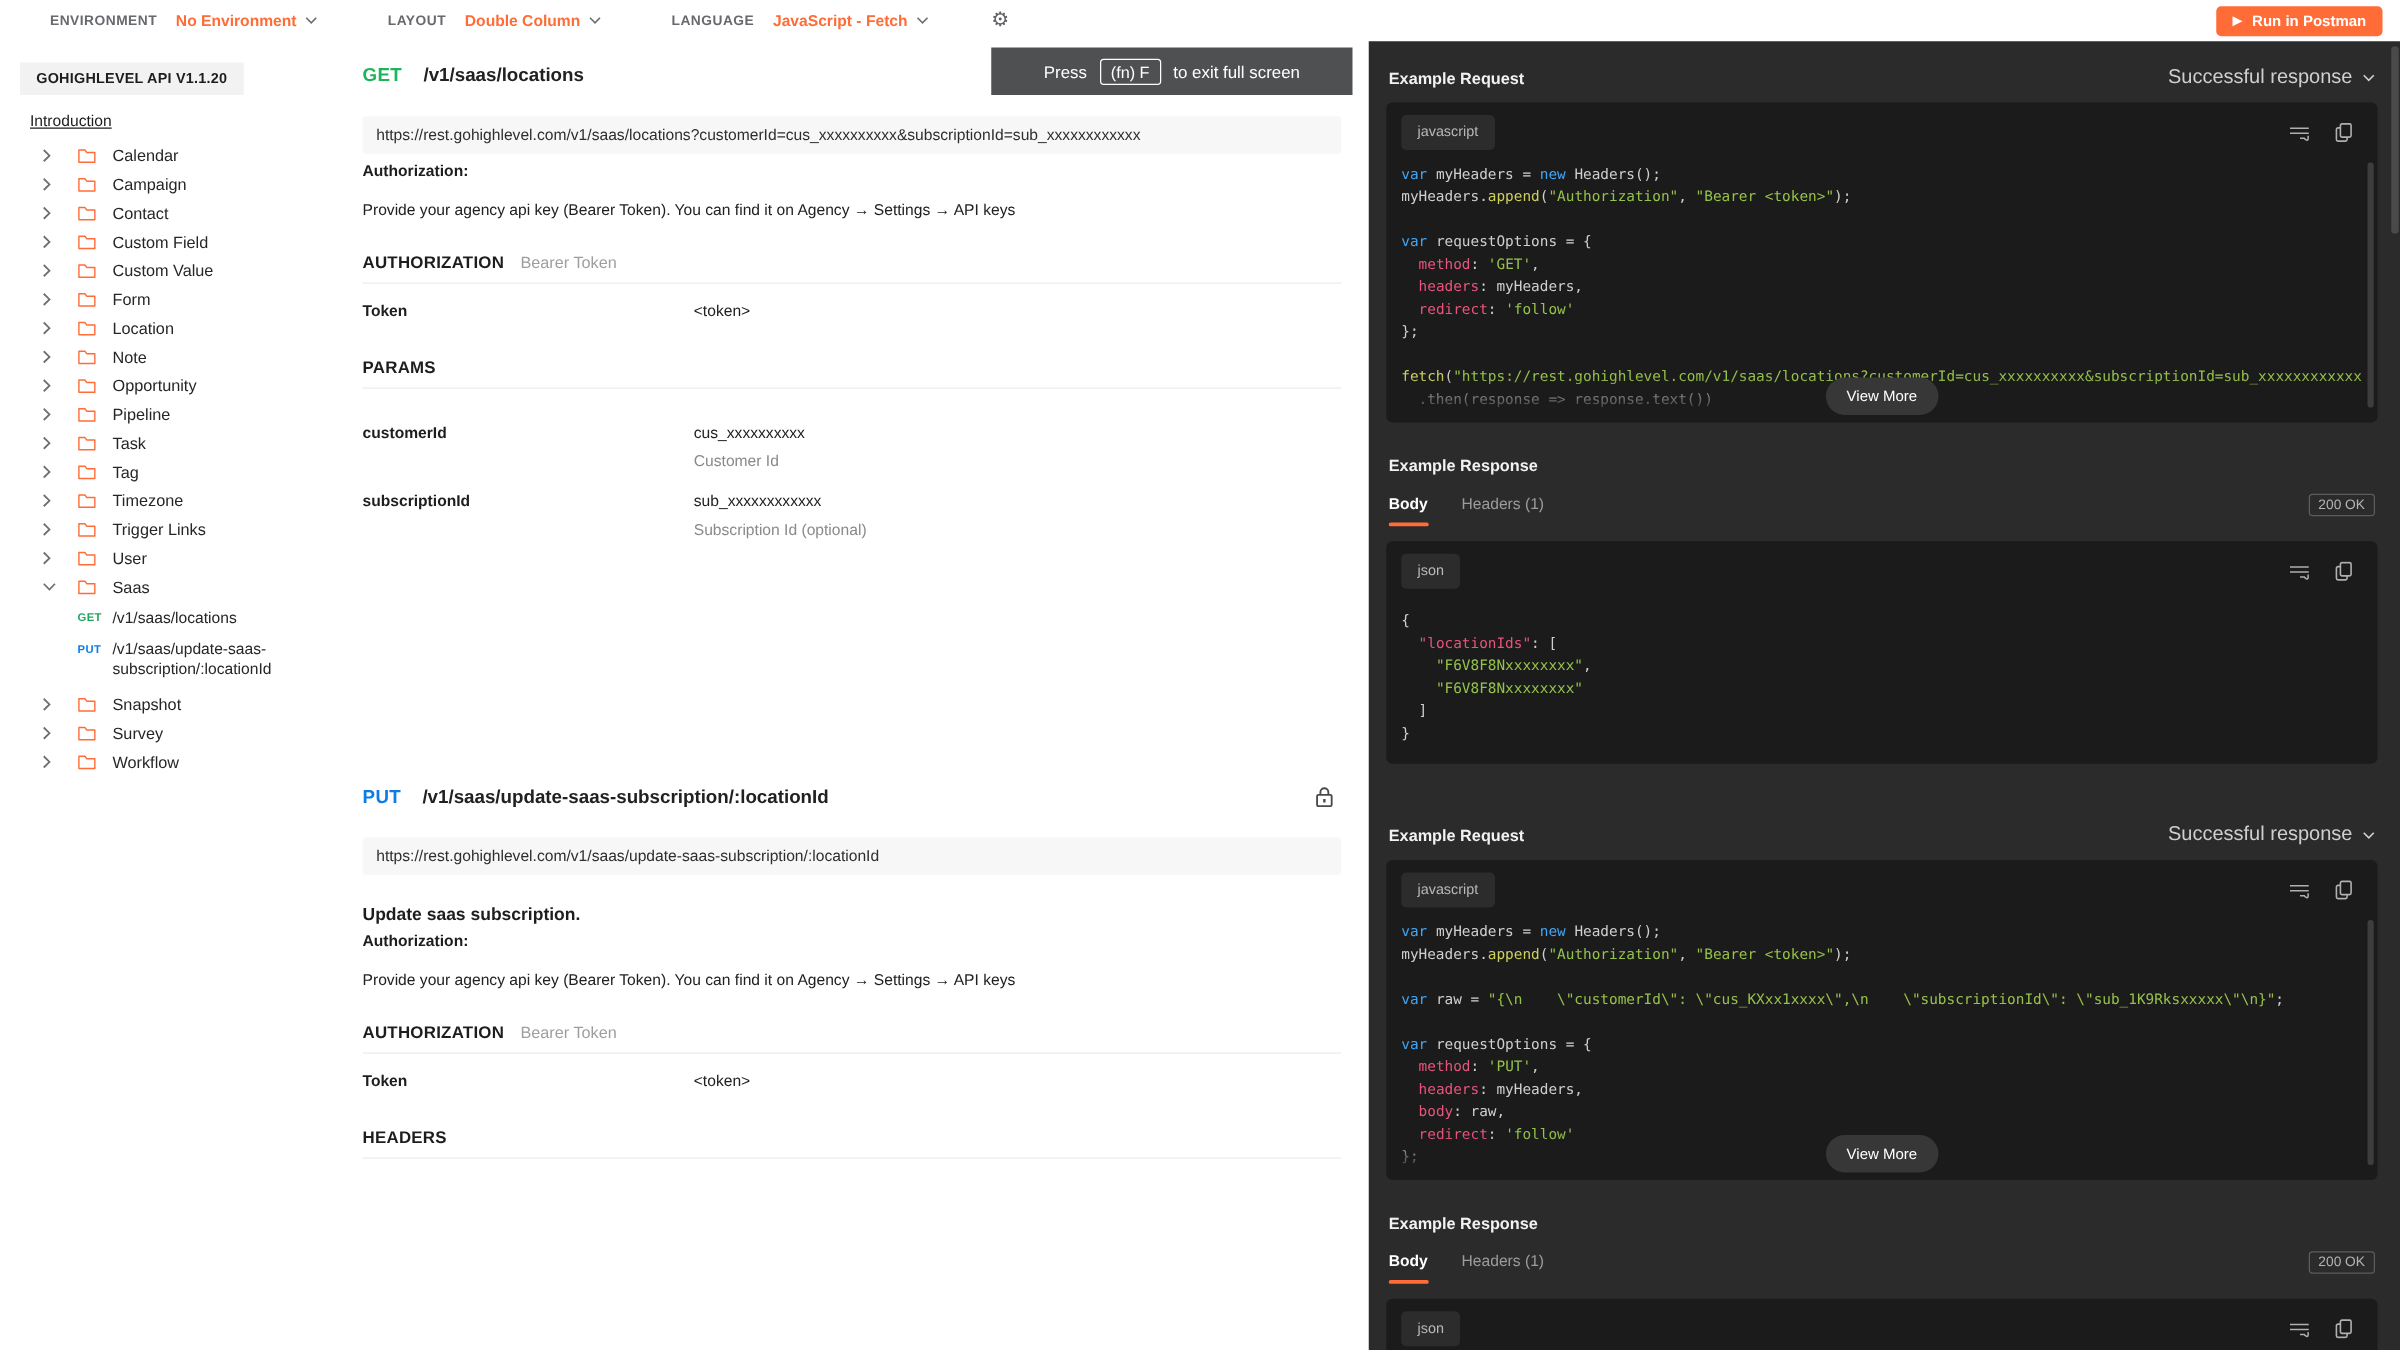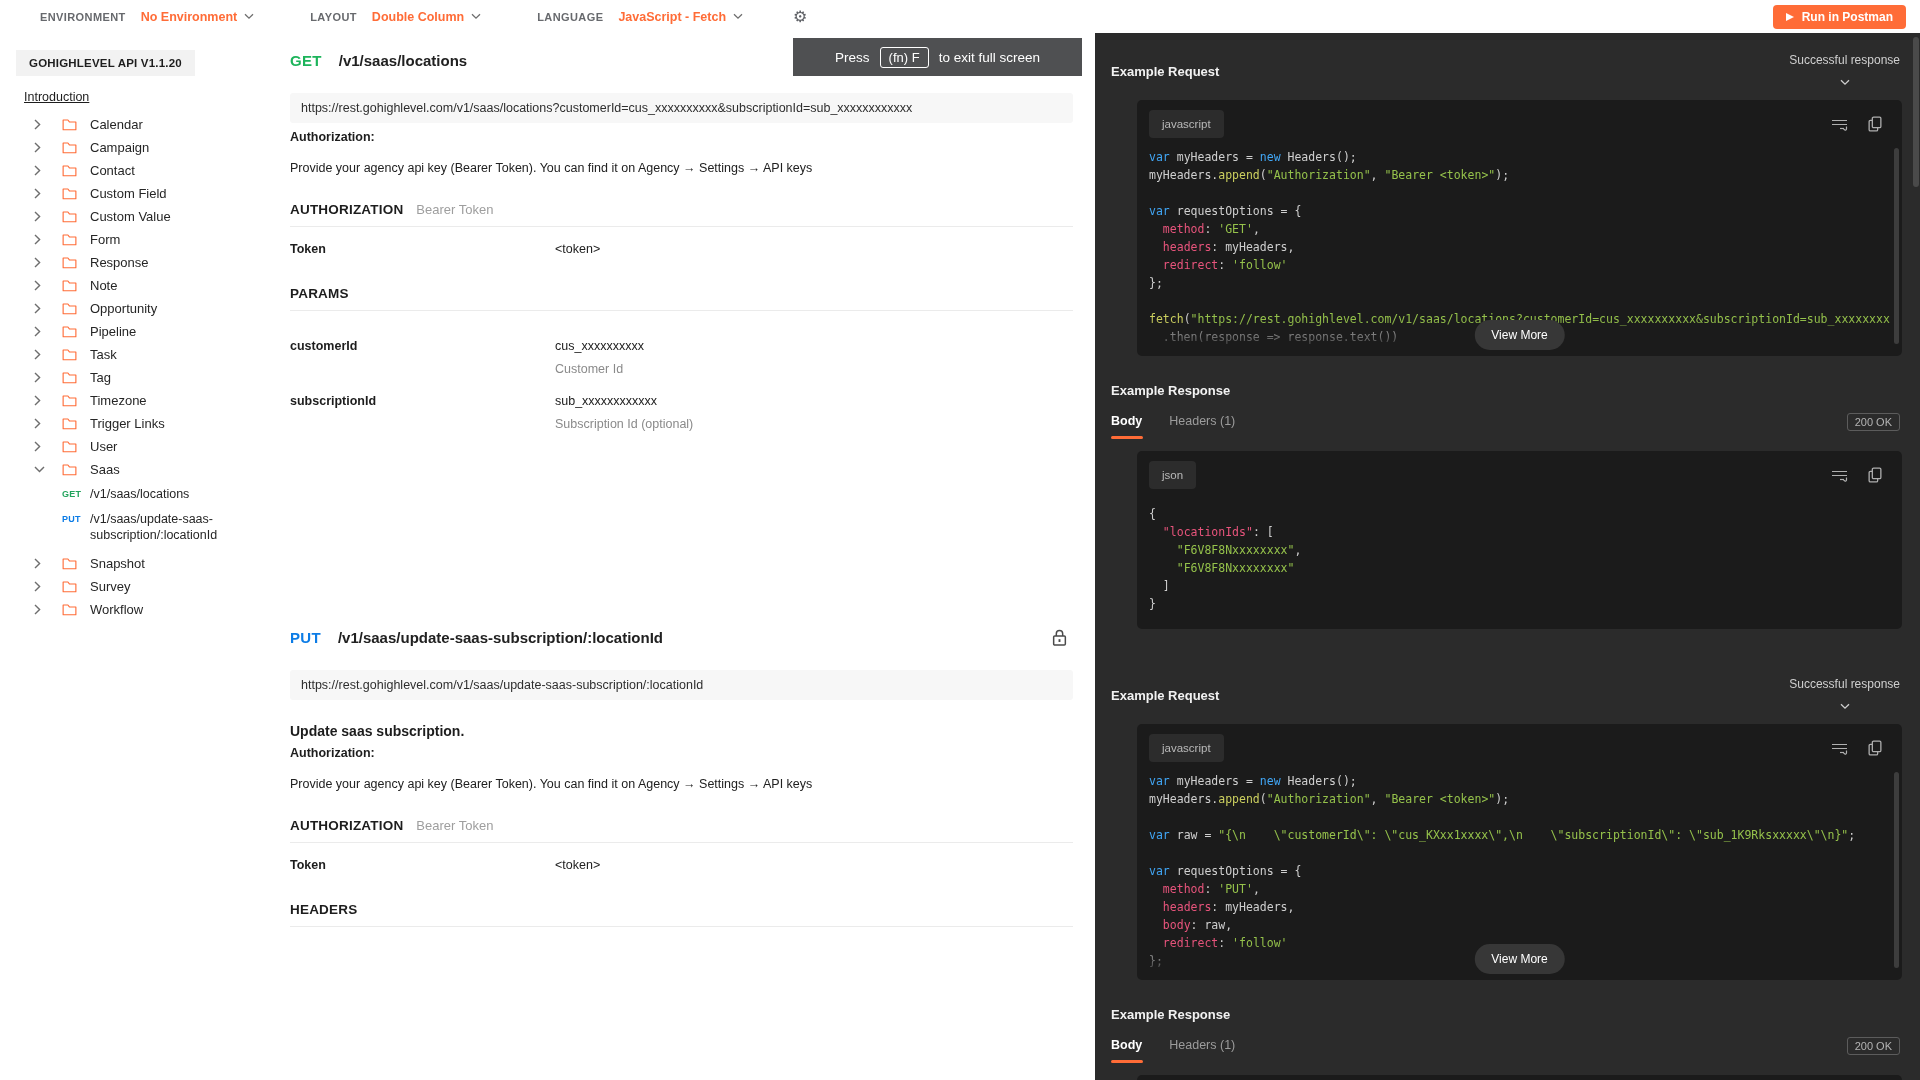--- a/index.html
+++ b/index.html
@@ -61,22 +61,22 @@
 
   
   .fs-overlay { position: absolute; top: 38px; left: 793px; width: 289px; height: 38px; background: #4f5052;
     color: #fff; display: flex; align-items: center; justify-content: center; font-size: 13.5px; gap: 10px; z-index: 6; }
   .fs-key { border: 1px solid #fff; border-radius: 3px; padding: 2px 8px; font-size: 13px; white-space: nowrap; }
 
   
   .rpanel { width: 825px; flex: 0 0 825px; background: #2b2b2b; padding: 16px 18px 0 14px; position: relative; overflow: hidden; }
   .r-head-row { display: flex; align-items: center; justify-content: space-between; margin: 4px 2px 11px; }
   .r-title { color: #f2f2f2; font-size: 13px; font-weight: 700; }
-  .r-select { color: #cfcfcf; font-size: 12px; display: flex; align-items: center; gap: 8px; cursor: pointer; flex-direction: column; }
-  .code-block { background: #1b1b1b; border-radius: 5px; padding: 10px 12px 12px; position: relative; margin-left: 28px; }
+  .r-select { color: #cfcfcf; font-size: 16px; display: flex; align-items: center; gap: 8px; cursor: pointer; }
+  .code-block { background: #1b1b1b; border-radius: 5px; padding: 10px 12px 12px; position: relative; }
   .cb-head { display: flex; align-items: center; justify-content: space-between; }
   .chip { background: #2c2c2c; color: #b9b9b9; font-size: 11.5px; padding: 8px 13px; border-radius: 4px; }
   .cb-icons { display: flex; gap: 20px; margin-right: 8px; align-items: center; }
   .cb-icons span { cursor: pointer; display: flex; }
   .code { margin-top: 10px; font-family: "DejaVu Sans Mono", monospace; font-size: 11.5px; line-height: 18px;
     white-space: pre; overflow: hidden; }
   .cl { height: 18px; }
   .clip196 { height: 196px; }
   .t-kw { color: #41a6f5; } .t-pl { color: #cfcfcf; } .t-fn { color: #ccd05f; }
   .t-str { color: #95c24b; } .t-prop { color: #e8547c; }
@@ -227,21 +227,21 @@
       <span class="chev">
           <svg width="7" height="11" viewBox="0 0 7 11">
             <path d="M1 1l4.6 4.5L1 10" fill="none" stroke="#6e6e6e" stroke-width="1.4"></path>
           </svg>
         </span>
       <span class="folder-ic">
           <svg width="15" height="13" viewBox="0 0 20 17">
             <path d="M1.5 2.5h6.4l1.9 2.6h8.7v10.4H1.5z" fill="none" stroke="#ff6c37" stroke-width="1.5" stroke-linejoin="round"></path>
           </svg>
         </span>
-      <span class="nav-label">Response</span>
+      <span class="nav-label">Location</span>
     </div>
     <div class="nav-row">
       <span class="chev">
           <svg width="7" height="11" viewBox="0 0 7 11">
             <path d="M1 1l4.6 4.5L1 10" fill="none" stroke="#6e6e6e" stroke-width="1.4"></path>
           </svg>
         </span>
       <span class="folder-ic">
           <svg width="15" height="13" viewBox="0 0 20 17">
             <path d="M1.5 2.5h6.4l1.9 2.6h8.7v10.4H1.5z" fill="none" stroke="#ff6c37" stroke-width="1.5" stroke-linejoin="round"></path>

